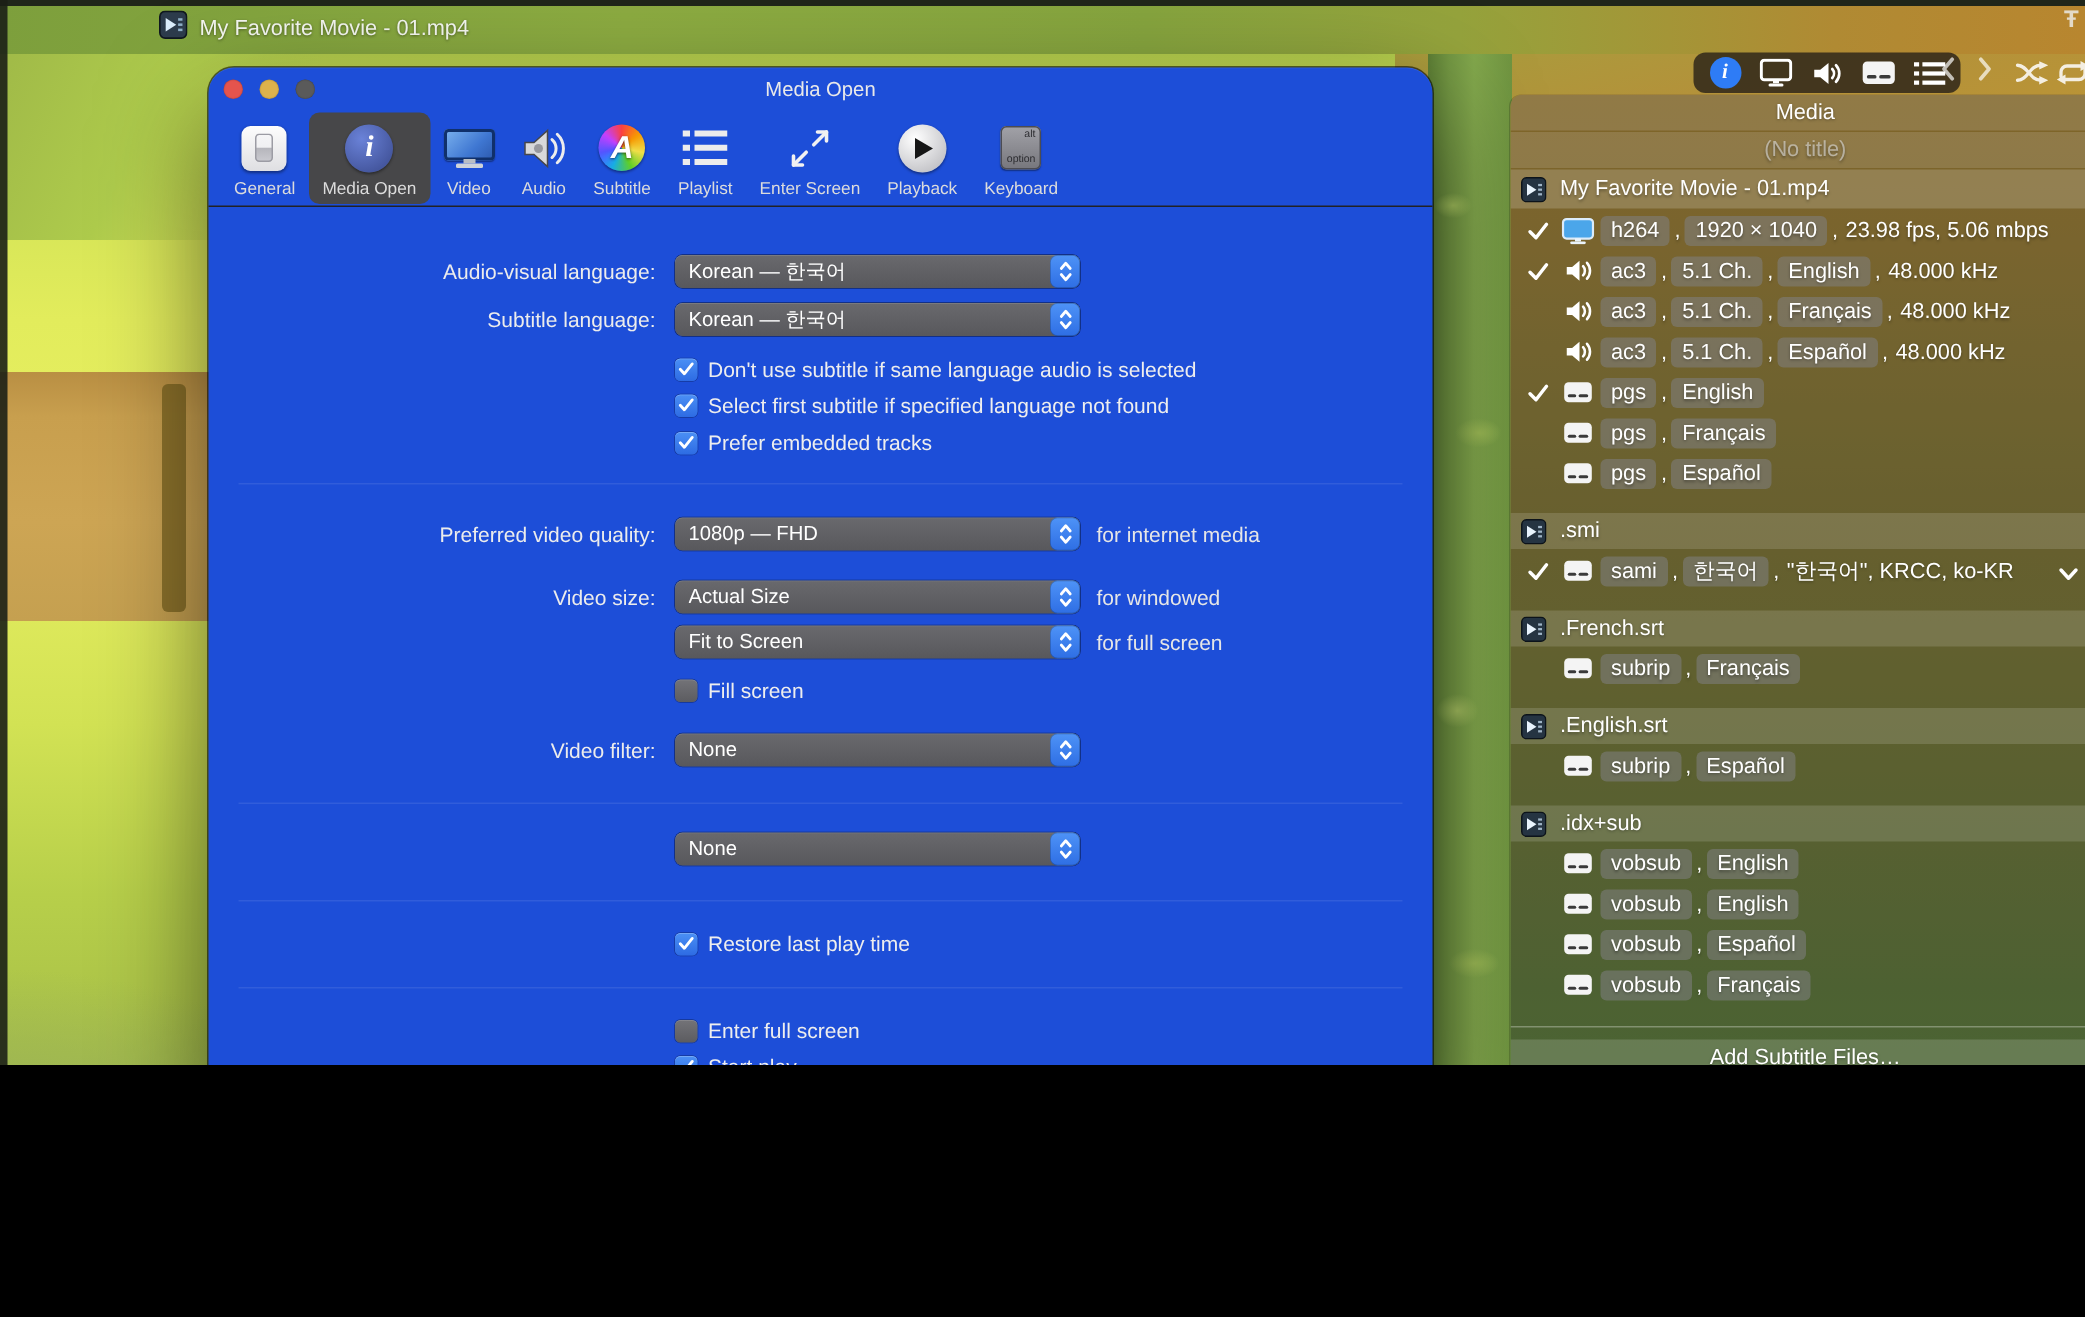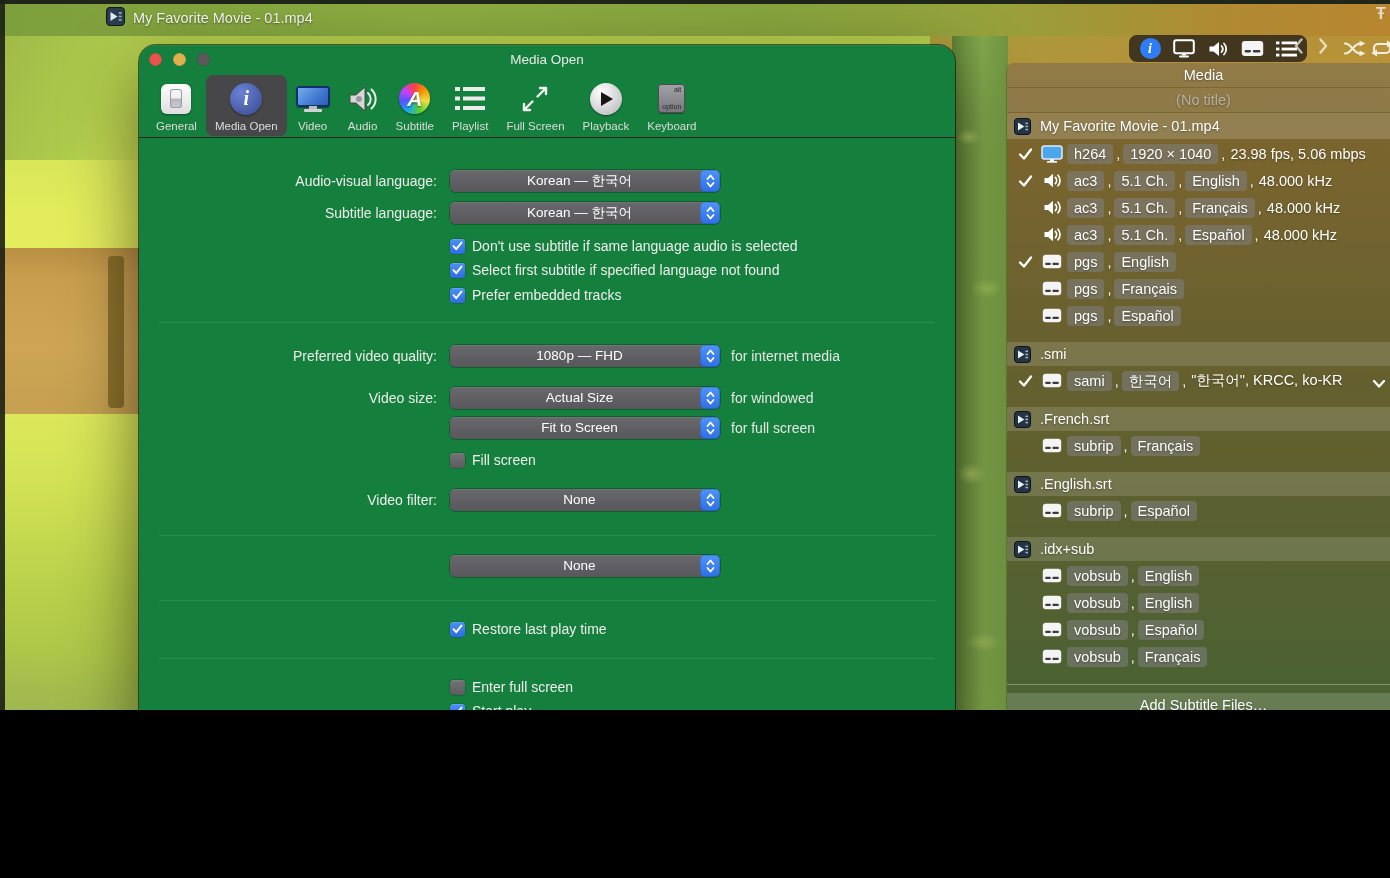--- a/index.html
+++ b/index.html
@@ -35,21 +35,21 @@
   .edge-top{left:0;top:0;width:100%;height:4px;background:#20261a;}
   .edge-left{left:0;top:0;width:5px;height:878px;background:rgba(28,32,22,.9);border-radius:0 0 0 8px;}
   .edge-bottom{left:0;top:871px;width:100%;height:7px;background:#161a1f;}
 
   
   .ptitle{position:absolute;left:106px;top:7px;display:flex;align-items:center;gap:8px;
     color:#f4f6f0;font-size:14.5px;text-shadow:0 1px 2px rgba(0,0,0,.45);font-weight:500;}
   .pin-part{position:absolute;left:1376px;top:5px;color:#e8e4da;font-size:16px;font-weight:bold;opacity:.9;}
 
   
-  .pwin{position:absolute;left:139px;top:45px;width:816px;height:695px;background:#15803d;
+  .pwin{position:absolute;left:139px;top:45px;width:816px;height:695px;background:#1d4ed8;
     border-radius:17px;box-shadow:0 28px 70px rgba(0,0,0,.55),0 0 0 1px rgba(0,0,0,.55),inset 0 .5px 0 rgba(255,255,255,.12);}
   .pwin-titlebar{position:relative;height:30px;}
   .pwin-title{position:absolute;left:0;right:0;top:7px;text-align:center;color:#e9e9e9;font-size:13.5px;}
   .tlights{position:absolute;left:10px;top:8px;display:flex;gap:11px;}
   .tlight{width:13px;height:13px;border-radius:50%;box-shadow:inset 0 0 1px rgba(0,0,0,.4);}
   
   .ptoolbar{position:relative;height:63px;display:flex;align-items:flex-start;padding:0 0 0 8px;
     border-bottom:1px solid #222224;}
   .titem{display:flex;flex-direction:column;align-items:center;justify-content:flex-end;
     height:61px;padding:5px 9px 4px;border-radius:7px;}
@@ -78,21 +78,21 @@
     box-shadow:inset 0 0 0 1px #4c4c52,0 1px 1px rgba(0,0,0,.4);position:relative;color:#2c2c30;}
   .icn-key .kt{position:absolute;top:2px;right:4px;font-size:7px;}
   .icn-key .kb{position:absolute;bottom:3px;left:0;right:0;text-align:center;font-size:7px;}
 
   
   .pform{position:absolute;left:0;top:94px;right:0;bottom:0;}
   .frow{position:absolute;left:0;width:100%;height:22px;}
   .flabel{position:absolute;left:8px;width:290px;text-align:right;color:#ececec;font-size:14px;line-height:22px;}
   .pop{position:absolute;left:311px;top:0;width:270px;height:22px;border-radius:5px;
     background:linear-gradient(180deg,#69696d,#58585c);box-shadow:0 0 0 .5px rgba(0,0,0,.5),inset 0 .5px 0 rgba(255,255,255,.16);}
-  .popv{position:absolute;left:9px;right:20px;top:0;color:#fff;font-size:13.5px;line-height:22px;white-space:nowrap;overflow:hidden;text-align:center;}
+  .popv{position:absolute;left:9px;right:20px;top:0;color:#fff;font-size:13.5px;line-height:22px;white-space:nowrap;overflow:hidden;}
   .step{position:absolute;right:0;top:0;width:20px;height:22px;border-radius:5px;
     background:linear-gradient(180deg,#4e93f7,#2e6ee4);display:flex;align-items:center;justify-content:center;box-shadow:inset 0 0 0 .5px rgba(0,0,0,.25);}
   .fnote{position:absolute;left:592px;color:#e6e6e6;font-size:14px;line-height:22px;white-space:nowrap;}
   .cbrow{position:absolute;left:311px;height:16px;display:flex;align-items:center;gap:7px;}
   .cb{width:15px;height:15px;border-radius:3.5px;flex:0 0 auto;display:flex;align-items:center;justify-content:center;}
   .cb.on{background:linear-gradient(180deg,#4b90f5,#2d6be3);box-shadow:inset 0 .5px 0 rgba(255,255,255,.3),0 0 0 .5px rgba(0,0,0,.3);}
   .cb.off{background:linear-gradient(180deg,#737378,#5c5c60);box-shadow:inset 0 .5px 0 rgba(255,255,255,.18),0 0 0 .5px rgba(0,0,0,.35);}
   .cblabel{color:#eeeeee;font-size:14px;white-space:nowrap;}
   .fdiv{position:absolute;left:20px;right:20px;height:1px;background:rgba(255,255,255,.09);}
 
@@ -241,21 +241,21 @@
         <div class="ticon">
           <svg width="30" height="30" viewBox="0 0 30 30">
               <g stroke="#f2f2f2" stroke-width="2.4" fill="none" stroke-linecap="round" stroke-linejoin="round">
                 <path d="M17.5 12.5 L26 4"></path>
                 <path d="M20 4 H26 V10"></path>
                 <path d="M12.5 17.5 L4 26"></path>
                 <path d="M10 26 H4 V20"></path>
               </g>
             </svg>
         </div>
-        <div class="tlabel">Full Screen</div>
+        <div class="tlabel">Enter Screen</div>
       </div>
       <div class="titem">
         <div class="ticon">
             <span class="icn-playback">
               <i></i>
             </span>
           </div>
         <div class="tlabel">Playback</div>
       </div>
       <div class="titem">

